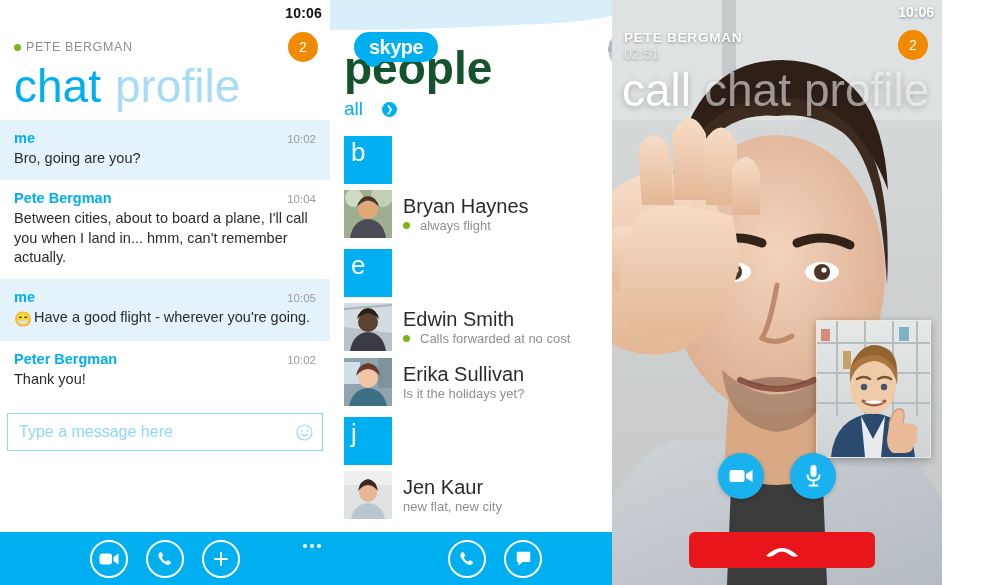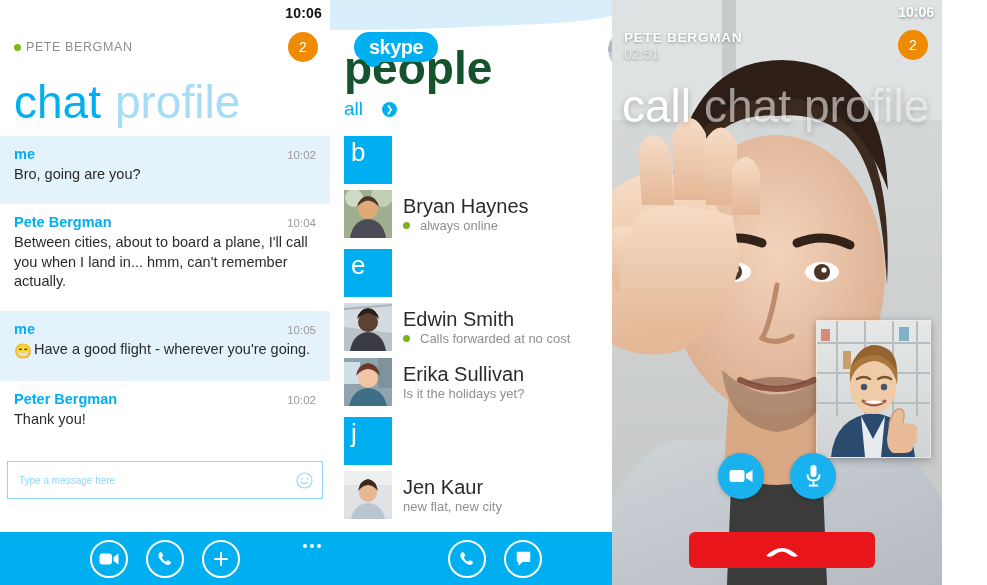--- a/index.html
+++ b/index.html
@@ -44,40 +44,40 @@
     width: 30px; height: 30px; border-radius: 50%;
     background: #f08a00;
     color: #fff; font-size: 14px;
     display: flex; align-items: center; justify-content: center;
   }
   .pivot-header {
     display: flex; align-items: baseline; gap: 14px;
     padding: 8px 0 10px 14px;
     white-space: nowrap;
   }
-  .pivot-item { font-size: 46px; font-weight: 300; line-height: 1.05; margin-top: 16px; }
+  .pivot-item { font-size: 46px; font-weight: 300; line-height: 1.05; }
   .pivot-active { color: #00aff0; }
   .pivot-inactive { color: #a6dcf5; }
 
   .messages { position: relative; }
-  .msg { padding: 10px 14px 20px 14px; position: relative; }
+  .msg { padding: 10px 14px 12px 14px; position: relative; }
   .msg.mine { background: #e4f2fb; }
   .msg.theirs { background: #ffffff; }
   .msg-head { display: flex; align-items: baseline; justify-content: space-between; }
   .msg-author { font-size: 14.5px; font-weight: bold; color: #00aff0; }
   .msg-time { font-size: 11.5px; color: #9b9b9b; }
   .msg-body { font-size: 14.5px; color: #2b2b2b; line-height: 1.32; margin-top: 3px; }
   .emoji-inline { display:inline-block; vertical-align: -2px; margin-right: 2px; }
 
   .compose-wrap { padding: 12px 7px 0 7px; }
   .compose {
     height: 38px; border: 1px solid #8ed8f8; background: #fff;
     display: flex; align-items: center; padding: 0 8px 0 11px;
   }
-  .compose-placeholder { flex: 1; font-size: 10px; color: #8ed8f8; }
+  .compose-placeholder { flex: 1; font-size: 16px; color: #8ed8f8; }
   .smiley { width: 19px; height: 19px; flex: none; }
 
   .appbar {
     position: absolute; left: 0; bottom: 0; width: 100%;
     height: 53px; background: #00aff0;
     display: flex; align-items: center; justify-content: center;
     gap: 18px;
   }
   .appbar-btn {
     width: 38px; height: 38px; border-radius: 50%;
@@ -370,21 +370,21 @@
             <circle cx="38" cy="6" r="11" fill="#c3cfb5"></circle>
           <circle cx="24" cy="19" r="10" fill="#e0a977"></circle>
           <path d="M13 17 Q24 4 35 17 Q33 7 24 6 Q15 7 13 17Z" fill="#4a382a"></path>
           <path d="M6 48 Q9 30 24 29 Q39 30 42 48 Z" fill="#4c4c56"></path>
         </svg>
       </div>
       <div class="contact-text">
         <div class="contact-name">Bryan Haynes</div>
         <div class="contact-status">
           <span class="presence-dot"></span>
-          <span>always online</span>
+          <span>always flight</span>
         </div>
       </div>
     </div>
 
     <div class="alpha-tile">e</div>
     <div class="contact-row">
       <div class="contact-thumb">
         <svg width="48" height="48" viewBox="0 0 48 48">
           <rect width="48" height="48" fill="#b9c2c8"></rect>
           <path d="M0 0 L48 0 L48 30 L0 24 Z" fill="#d5dce1"></path>

